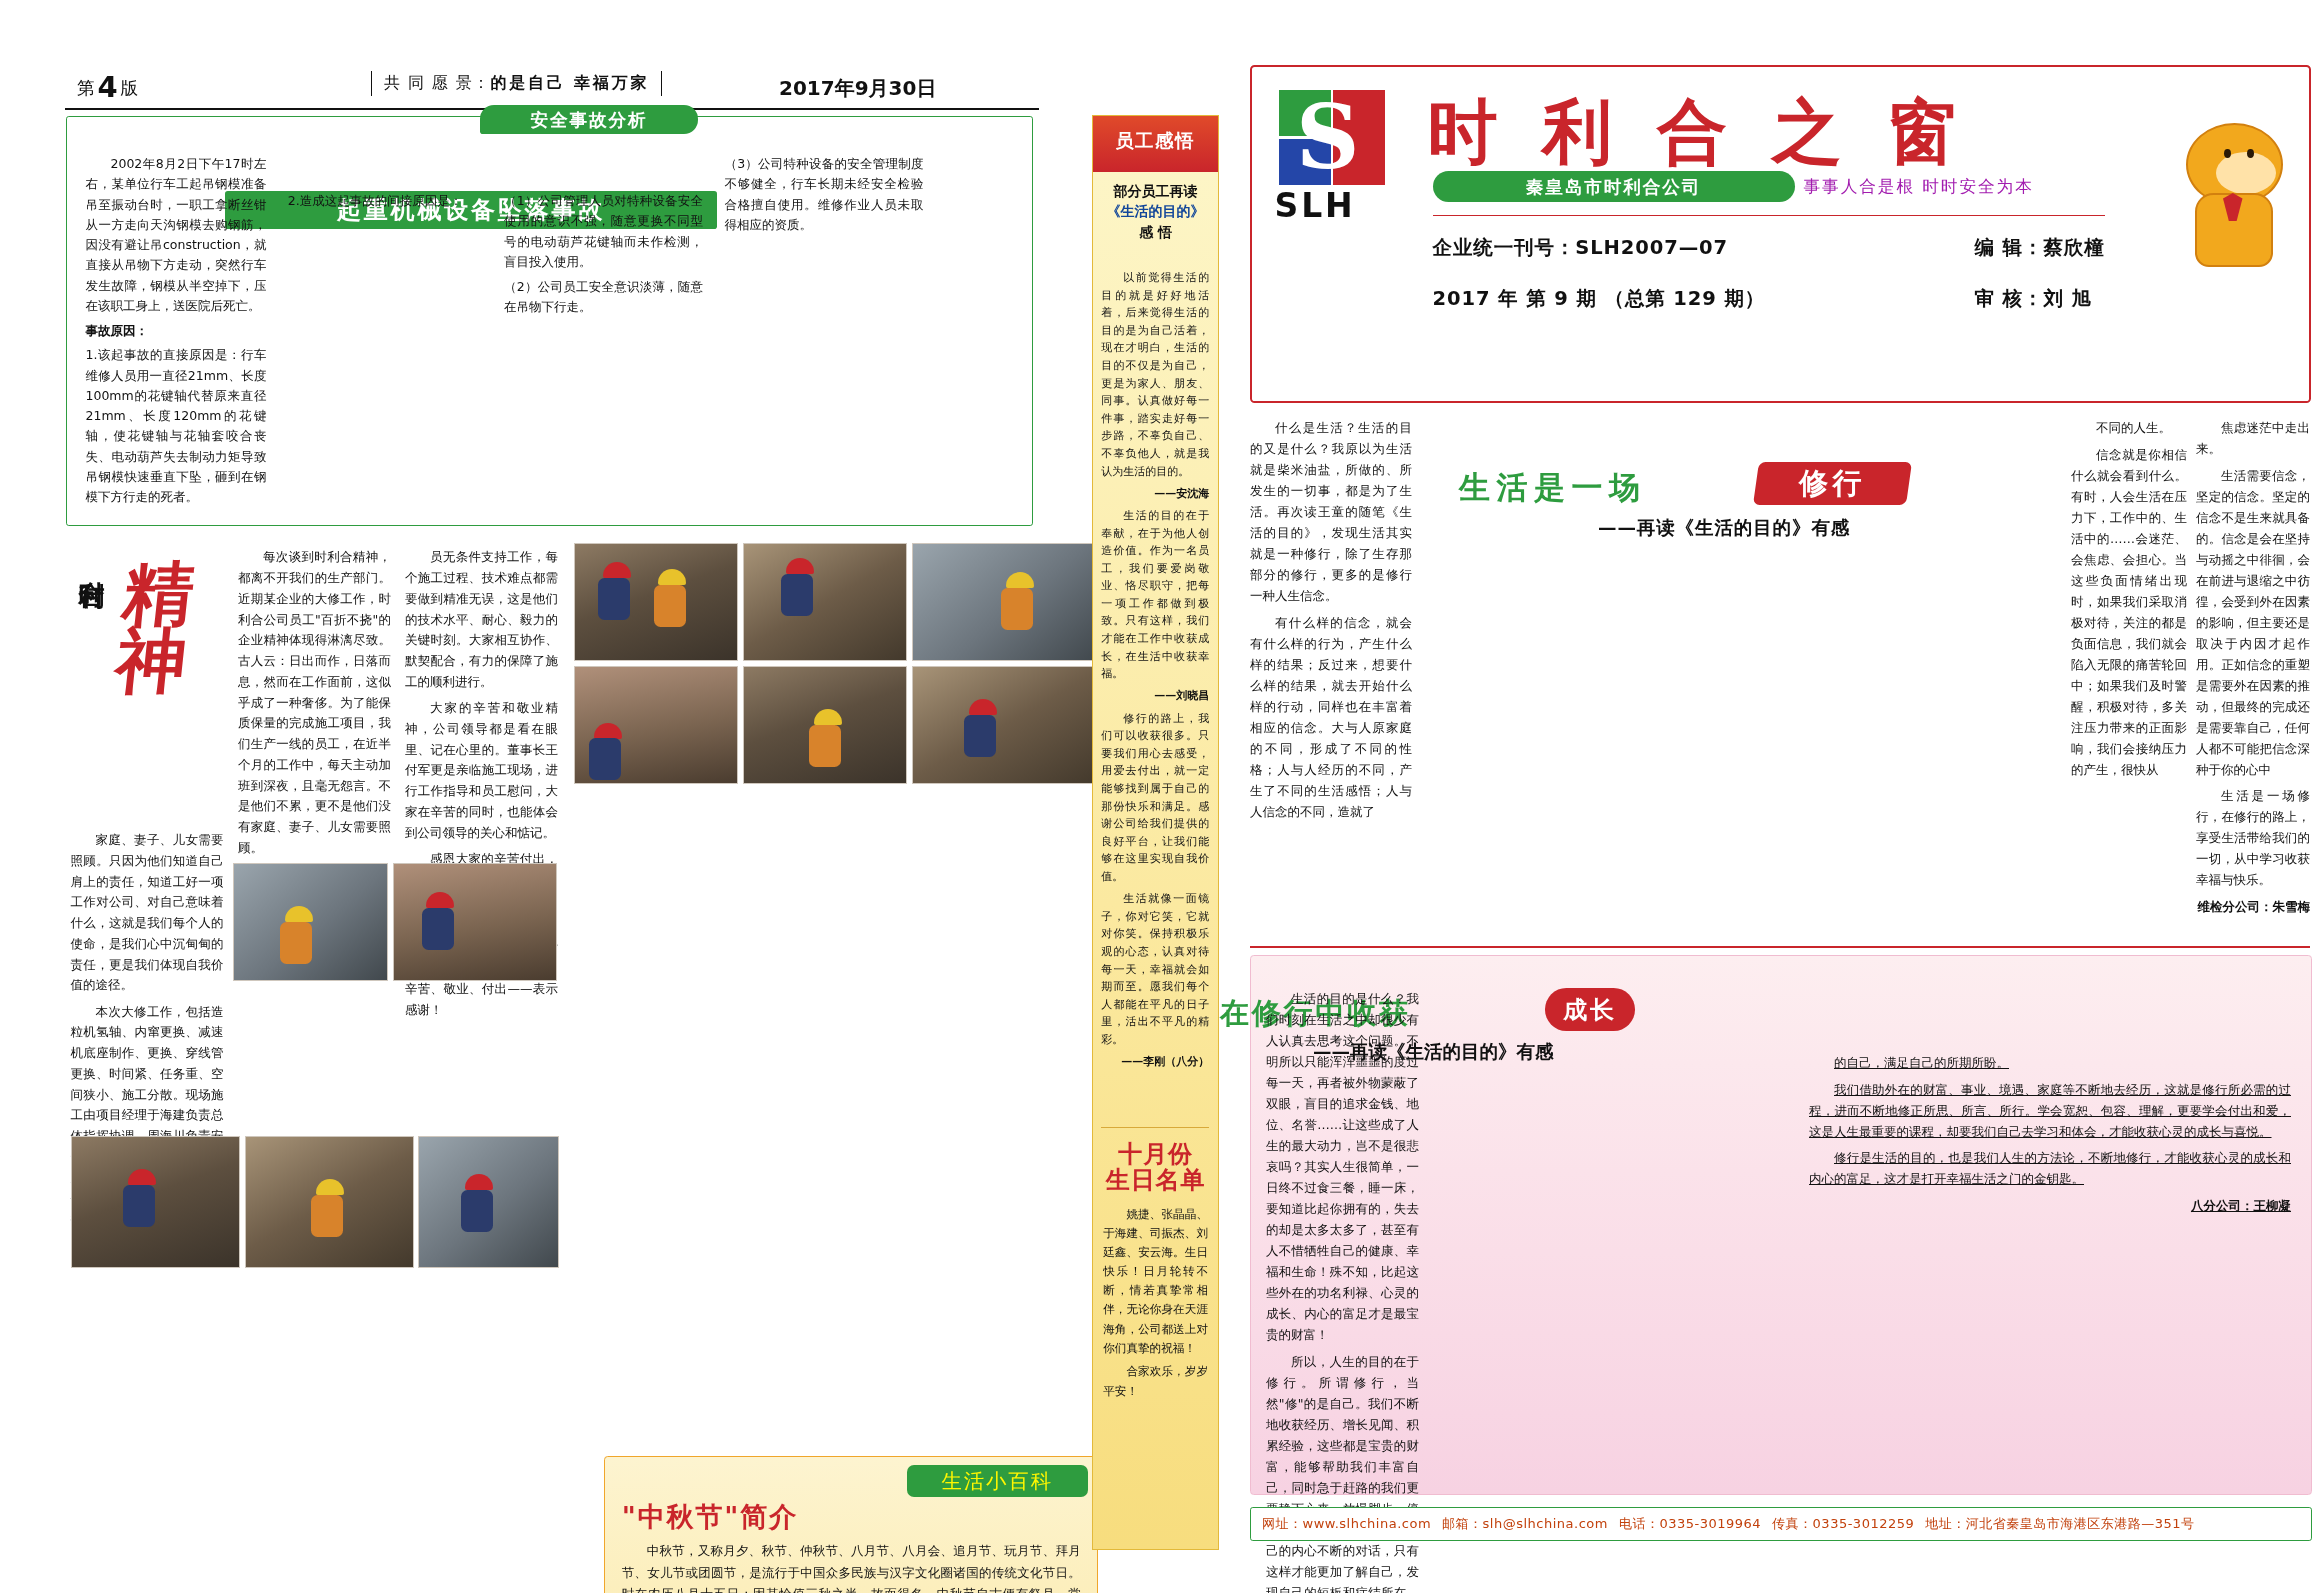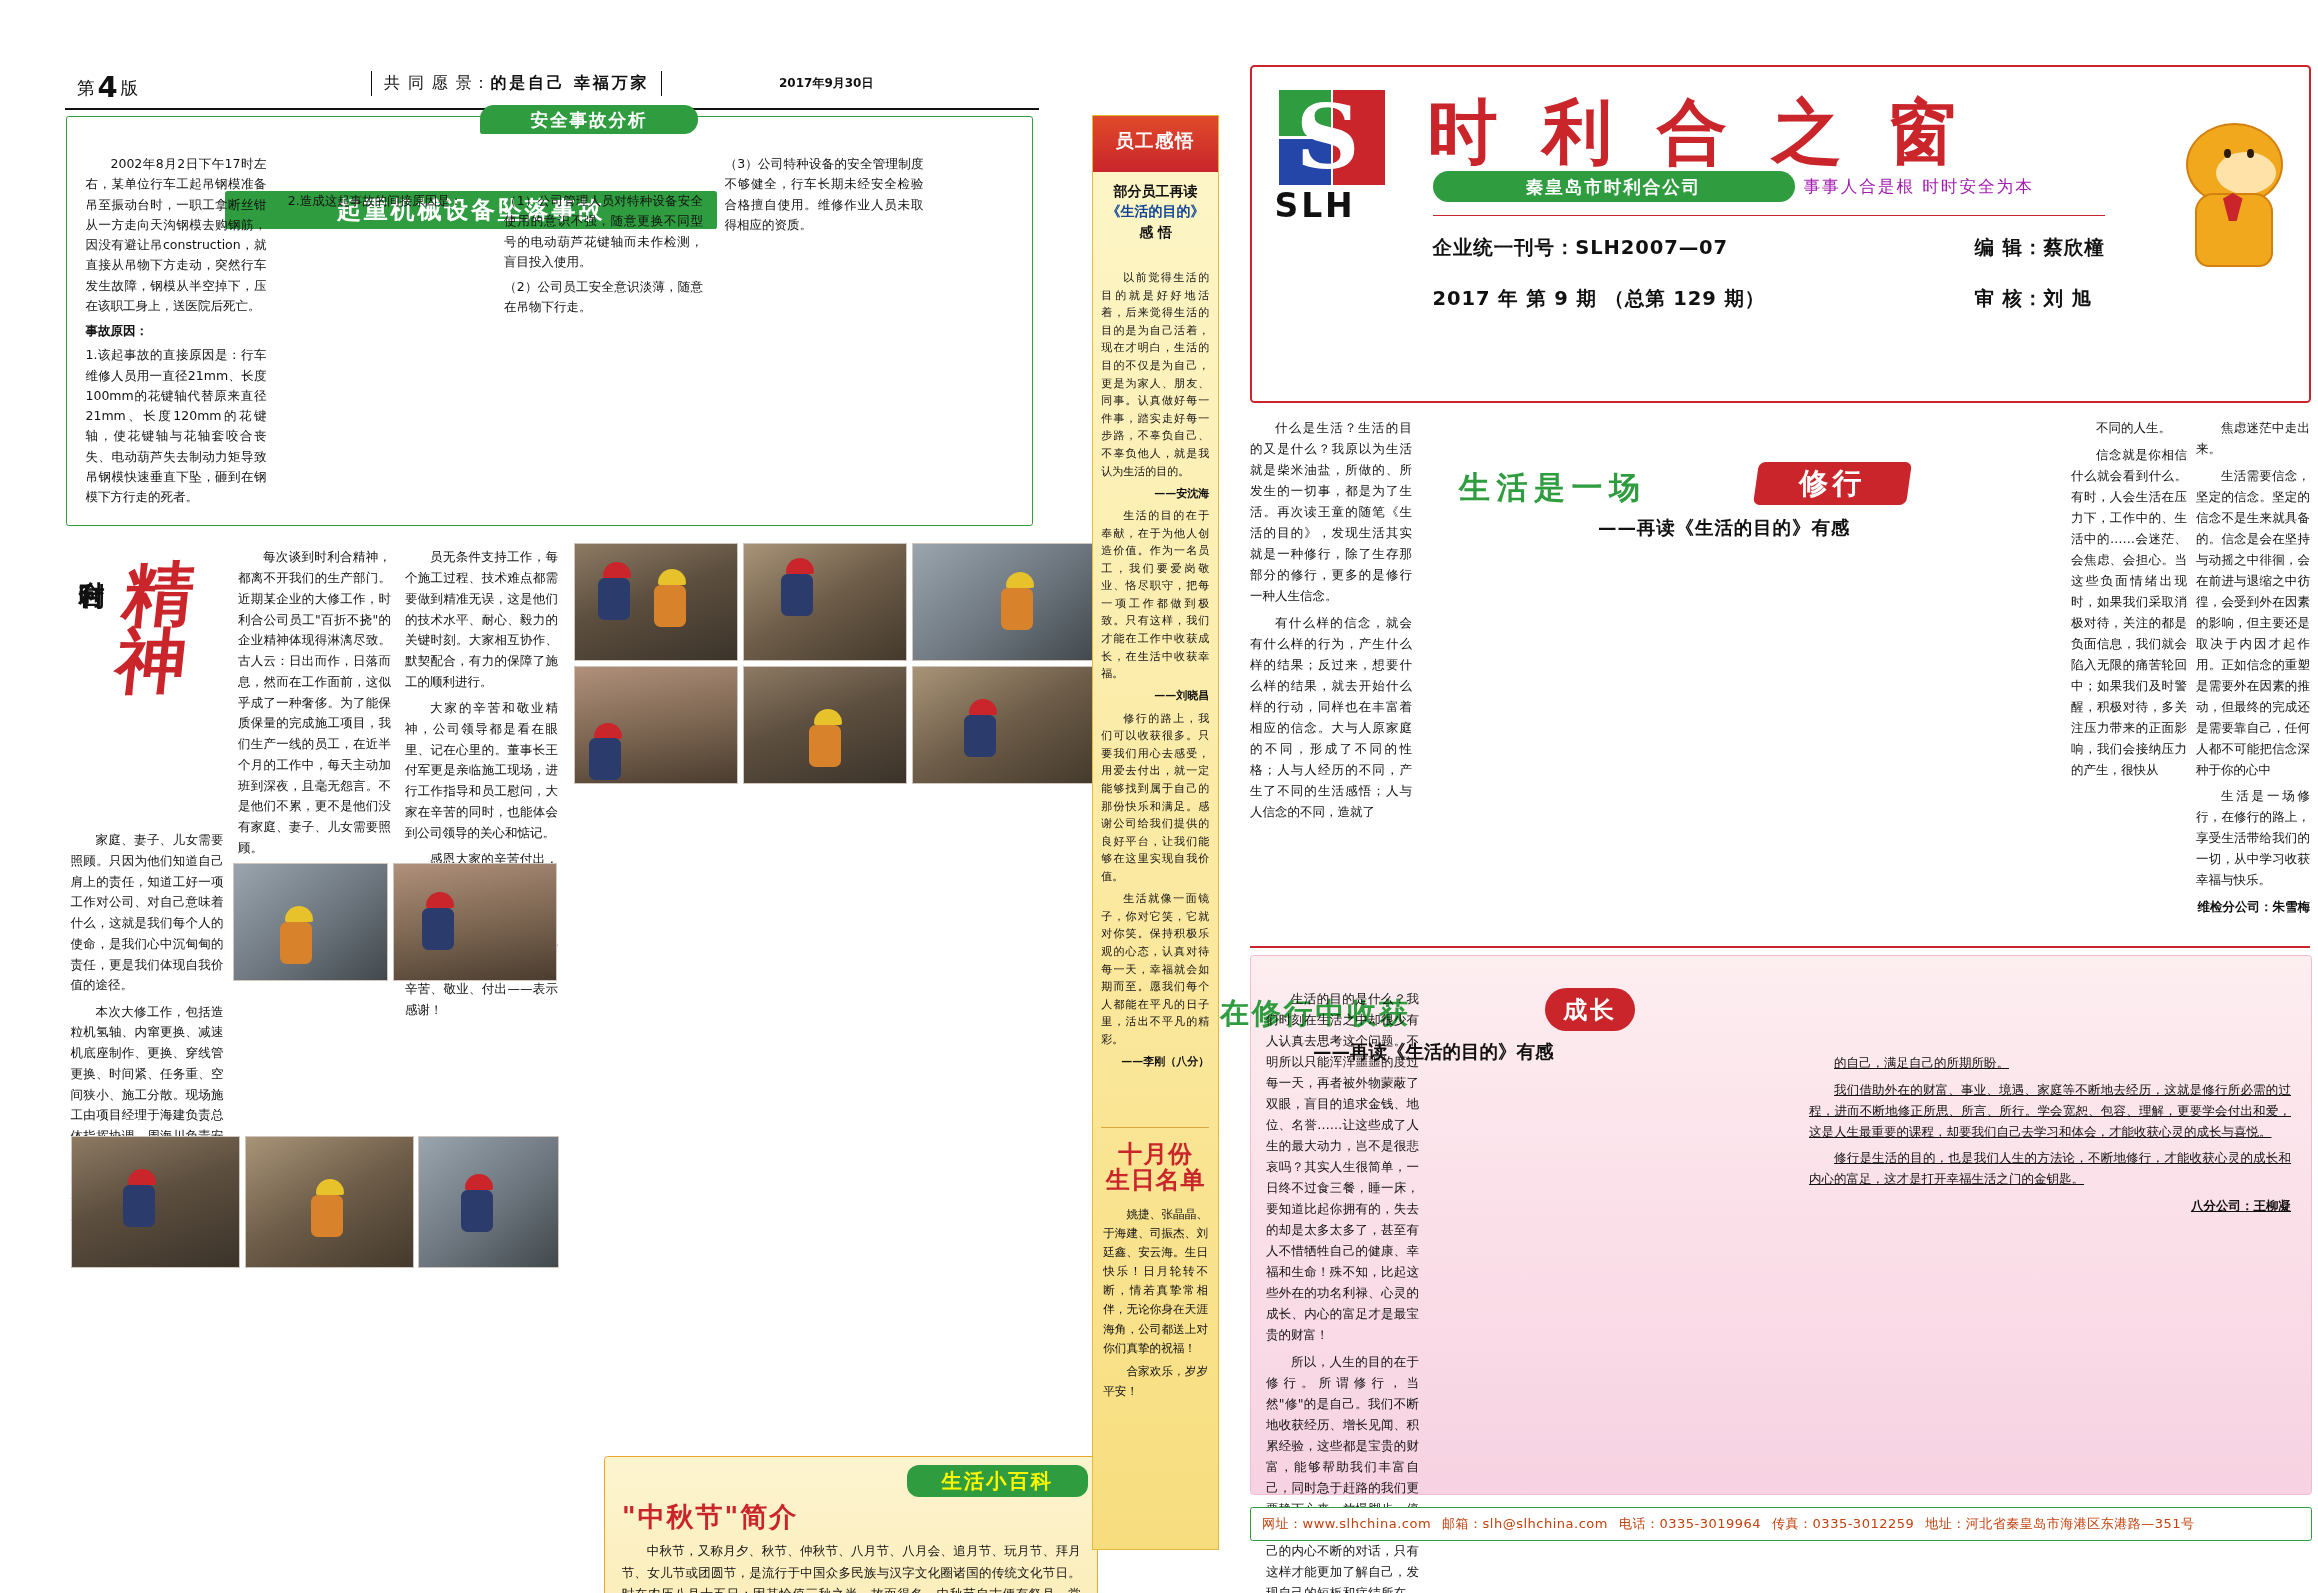--- a/index.html
+++ b/index.html
@@ -12,21 +12,21 @@
   .page{position:absolute;inset:0;background:#fff;}
 
   
   .left-page{position:absolute;left:0;top:0;width:1094px;height:1594px;background:#fff;}
 
   .masthead{position:absolute;left:65px;top:70px;width:974px;height:32px;}
   .mh-pageno{position:absolute;left:12px;top:0;font-size:17.6px;color:#111;letter-spacing:0.9px;}
   .mh-pageno .num{font-size:29px;font-weight:bold;vertical-align:-2.8px;margin:0 1.9px;}
   .mh-center{position:absolute;left:306px;top:0.9px;border-left:1.4px solid #111;border-right:1.4px solid #111;padding:1.9px 12px;font-size:16px;letter-spacing:1.4px;color:#111;}
   .mh-center b{letter-spacing:2.8px;}
-  .mh-date{position:absolute;left:714px;top:4.6px;font-size:12px;color:#111;font-weight:bold;}
+  .mh-date{position:absolute;left:714px;top:4.6px;font-size:20px;color:#111;font-weight:bold;}
   .mh-rule{position:absolute;left:65px;top:108px;width:974px;height:2.3px;background:#111;}
 
   
   .safety-box{position:absolute;left:66px;top:116px;width:965px;height:408px;border:1.9px solid #2e9c3f;border-radius:2.8px;background:#fff;}
   .safety-tag{position:absolute;left:413px;top:-12px;width:218px;height:29px;background:#2e9c3f;border-radius:14px 14px 14px 2.8px;color:#fff;font-size:17.6px;font-weight:bold;letter-spacing:1.9px;display:flex;align-items:center;justify-content:center;}
   .safety-title{position:absolute;left:158px;top:74px;width:492px;height:38px;background:#2e9c3f;border-radius:2.8px;color:#fff;font-size:24px;font-weight:bold;letter-spacing:2.8px;display:flex;align-items:center;justify-content:center;}
   .safety-cols{position:absolute;left:18.5px;top:37px;width:927px;height:357px;}
   .col{float:left;font-size:12.5px;line-height:1.62;color:#111;text-align:justify;}
   .col p{margin:0 0 4.6px 0;text-indent:2em;}
   .col p.noind{text-indent:0;}
@@ -43,21 +43,21 @@
   .spirit-cal{position:absolute;left:49px;top:4.6px;font-size:70px;line-height:.95;color:#c9252b;font-weight:bold;font-family:"DejaVu Serif","Liberation Serif",serif;transform:skewX(-6deg);}
   .spirit-cal span{display:block;}
 
   .txtcol{position:absolute;font-size:12.5px;line-height:1.66;color:#111;text-align:justify;}
   .txtcol p{margin:0 0 5.6px 0;text-indent:2em;}
 
   .photo{position:absolute;background:#6a5a4b;overflow:hidden;border:0.9px solid #cfc7bd;}
 
   
   .mooncake{position:absolute;left:538px;top:918px;width:492px;height:621px;border:1.9px solid #f0a62b;border-radius:3.7px;background:linear-gradient(180deg,#fdf4d0 0%,#fbe9a8 45%,#f9dd84 100%);overflow:hidden;}
-  .mc-tag{position:absolute;right:9.3px;top:8.3px;width:181px;height:32px;background:#2e9c3f;border-radius:12px;color:#fff700;font-size:20.4px;font-weight:bold;letter-spacing:1.9px;display:flex;align-items:center;justify-content:center;}
+  .mc-tag{position:absolute;right:9.3px;top:8.3px;width:181px;height:32px;background:#2e9c3f;border-radius:7px;color:#fff700;font-size:20.4px;font-weight:normal;letter-spacing:1.9px;display:flex;align-items:center;justify-content:center;}
   .mc-title{position:absolute;left:16.7px;top:42px;font-size:27px;font-weight:bold;color:#c9252b;letter-spacing:1.9px;}
   .mc-body{position:absolute;left:16.7px;top:83px;width:459px;font-size:12.5px;line-height:1.72;color:#111;text-align:justify;}
   .mc-body p{margin:0 0 5.6px 0;text-indent:2em;}
 
   
   .midcol{position:absolute;left:1092px;top:115px;width:125px;height:1433px;background:linear-gradient(180deg,#fdf6c9,#fbe9a0 55%,#f7dd7e);border:1.4px solid #e3b93a;}
   .mc-head{position:absolute;left:0;top:0;width:100%;height:56px;background:linear-gradient(180deg,#e04a2a,#c9252b);}
   .mc-head-txt{position:absolute;left:6.5px;top:12px;width:111px;text-align:center;color:#fff;font-size:18.5px;font-weight:bold;letter-spacing:1.4px;}
   .mid-sub{position:absolute;left:5.6px;top:65px;width:114px;text-align:center;font-size:14px;line-height:1.45;font-weight:bold;color:#111;}
   .mid-sub .blue{color:#13479a;}

